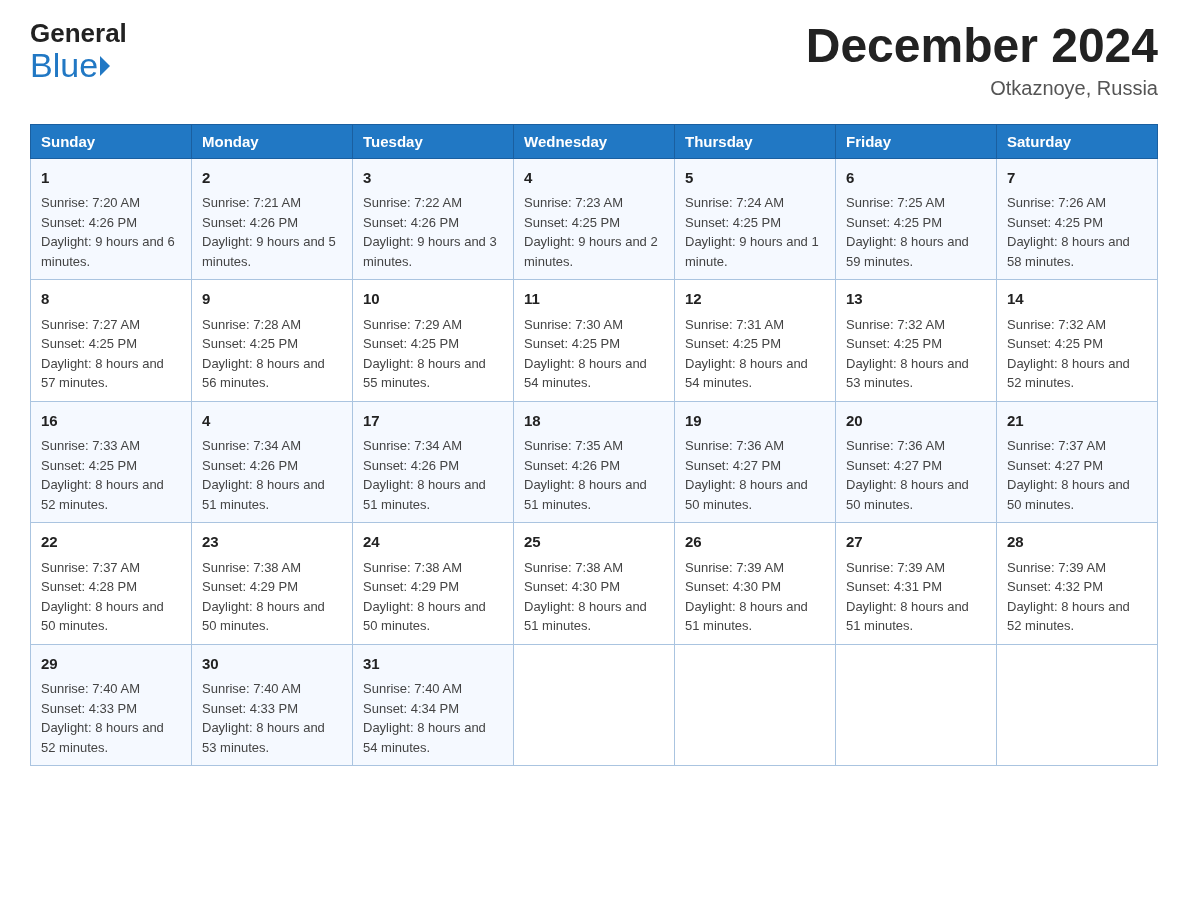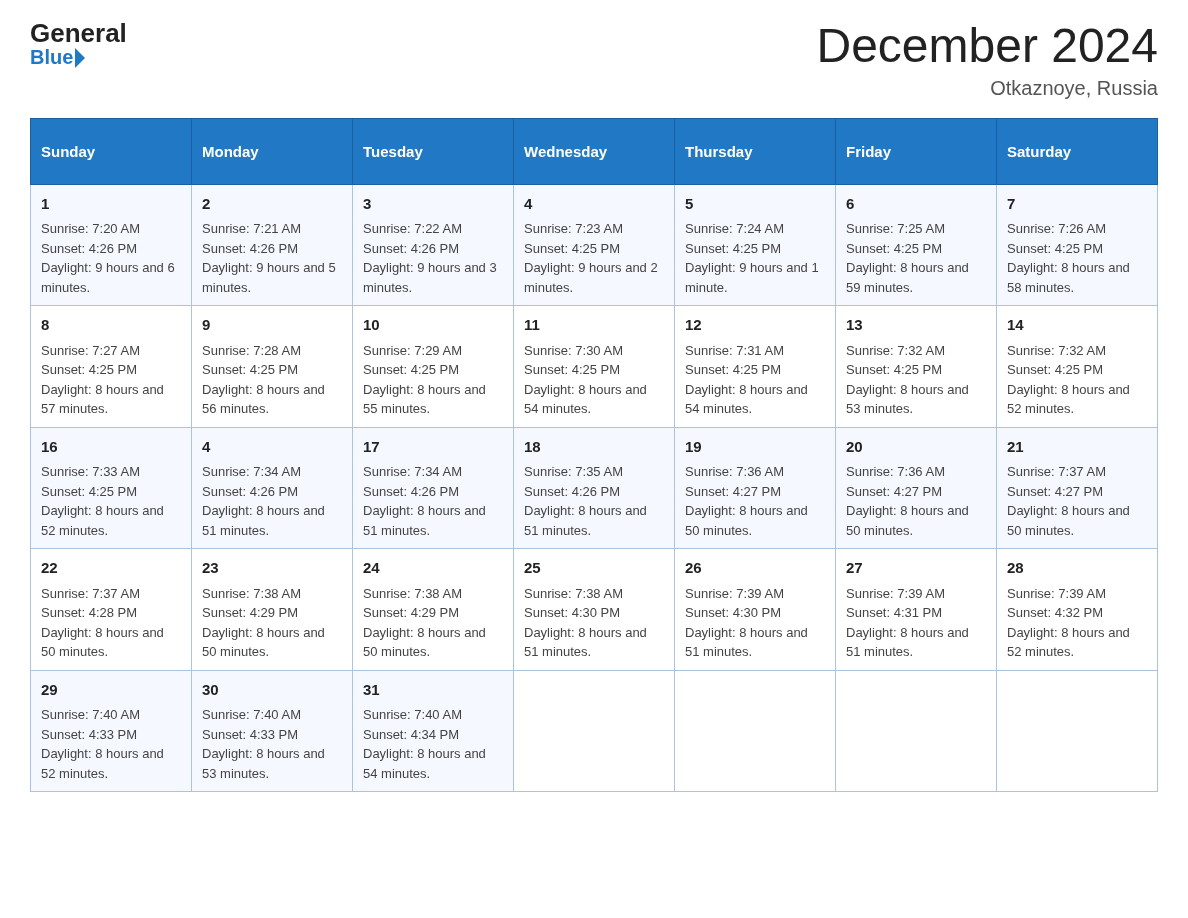--- a/index.html
+++ b/index.html
@@ -8,74 +8,74 @@
       background: #fff;
       color: #333;
       padding: 20px 30px;
       width: 1188px;
       min-height: 918px;
     }
     .header {
       display: flex;
       justify-content: space-between;
       align-items: flex-start;
-      margin-bottom: 18px;
+      margin-bottom: 24px;
     }
     .logo {
       display: flex;
       flex-direction: column;
       align-items: flex-start;
     }
     .logo-general {
       font-size: 26px;
       font-weight: bold;
       color: #222;
       line-height: 1;
     }
     .logo-blue {
-      font-size: 20px;
-      font-weight: bold;
+      font-size: 34px;
+      font-weight: normal;
       color: #2178c4;
       display: flex;
       align-items: center;
     }
     .logo-arrow {
       width: 0;
       height: 0;
       border-left: 10px solid #2178c4;
       border-top: 10px solid transparent;
       border-bottom: 10px solid transparent;
       margin-left: 2px;
       display: inline-block;
     }
     .title-block {
       text-align: right;
     }
     .main-title {
       font-size: 48px;
-      font-weight: normal;
+      font-weight: bold;
       color: #222;
       line-height: 1.1;
     }
     .subtitle {
       font-size: 20px;
       color: #555;
       margin-top: 4px;
     }
     .calendar {
       width: 100%;
       border-collapse: collapse;
       border: 1px solid #2178c4;
     }
     .calendar th {
       background: #2178c4;
       color: #fff;
       font-size: 15px;
       font-weight: bold;
-      padding: 24px 10px;
+      padding: 8px 10px;
       text-align: left;
       border: 1px solid #1a5fa0;
     }
     .calendar td {
       vertical-align: top;
       padding: 8px 10px;
       border: 1px solid #aac4e0;
       font-size: 13px;
       line-height: 1.5;
       width: 14.28%;

